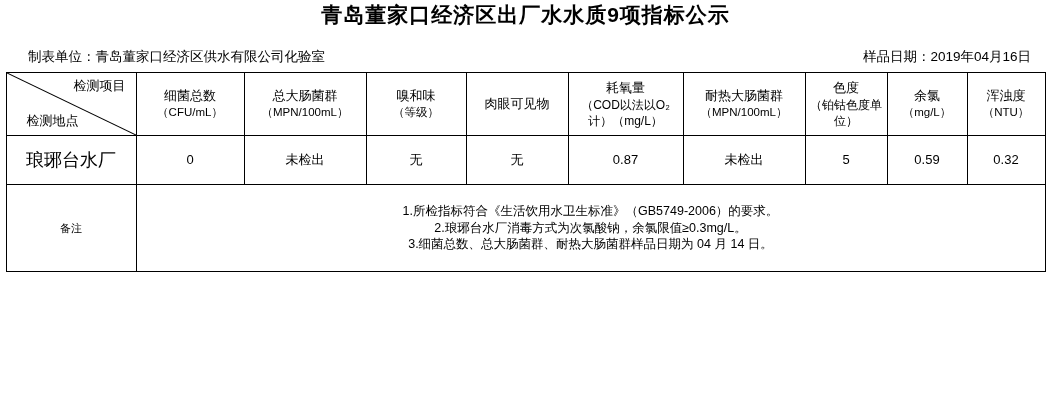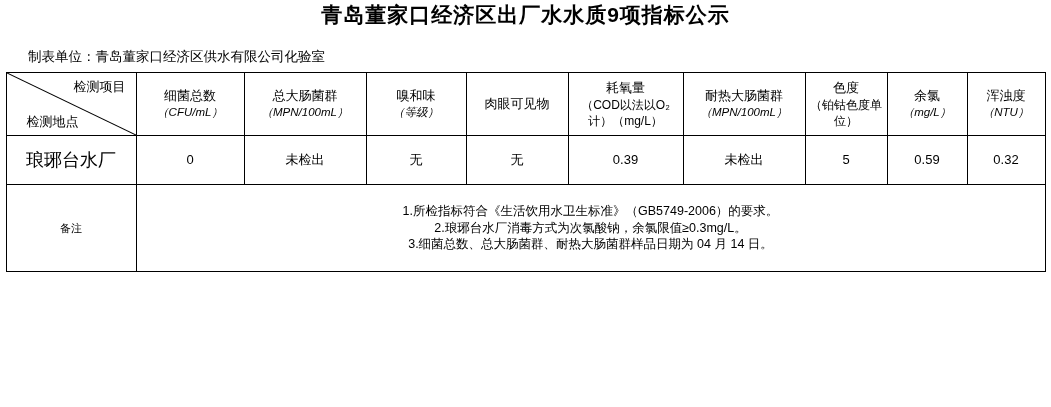--- a/index.html
+++ b/index.html
@@ -48,28 +48,29 @@
     border: 1px solid #000000;
     text-align: center;
     vertical-align: middle;
     padding: 2px 3px;
     line-height: 1.35;
   }
   .hdr-cell {
     height: 58px;
   }
   .hdr-cell .l1 { display: block; font-size: 13px; }
-  .hdr-cell .l2 { display: block; font-size: 11.5px; font-style: italic; }
+  .hdr-cell .l2 { display: block; font-size: 11.5px; }
   .hdr-cell .l3 { display: block; font-size: 12px; }
 
   
   .corner {
     position: relative;
     height: 58px;
     padding: 0;
+    font-family: Liberation Mono, monospace;
   }
   .corner .diag {
     position: absolute;
     left: 0; top: 0; right: 0; bottom: 0;
     width: 100%; height: 100%;
   }
   .corner .tr-label {
     position: absolute;
     right: 10px;
     top: 5px;
@@ -94,20 +95,21 @@
 </style>
 </head>
 <body>
 
 <div class="page">
 
   <div class="title">青岛董家口经济区出厂水水质9项指标公示</div>
 
   <div class="meta-row">
     <div class="meta-left">制表单位：青岛董家口经济区供水有限公司化验室</div>
+    <div class="meta-right">样品日期：2019年04月16日</div>
   </div>
 
   <table class="qt">
     <colgroup>
       <col style="width:130px">
       <col style="width:108px">
       <col style="width:122px">
       <col style="width:100px">
       <col style="width:102px">
       <col style="width:115px">
@@ -161,21 +163,21 @@
           <span class="l2">（NTU）</span>
         </td>
       </tr>
 
       <tr>
         <td class="row-cell row-label">琅琊台水厂</td>
         <td class="row-cell">0</td>
         <td class="row-cell">未检出</td>
         <td class="row-cell">无</td>
         <td class="row-cell">无</td>
-        <td class="row-cell">0.39</td>
+        <td class="row-cell">0.87</td>
         <td class="row-cell">未检出</td>
         <td class="row-cell">5</td>
         <td class="row-cell">0.59</td>
         <td class="row-cell">0.32</td>
       </tr>
 
 
       <tr>
         <td class="note-label" style="height:82px">备注</td>
         <td class="note-body" colspan="9">

